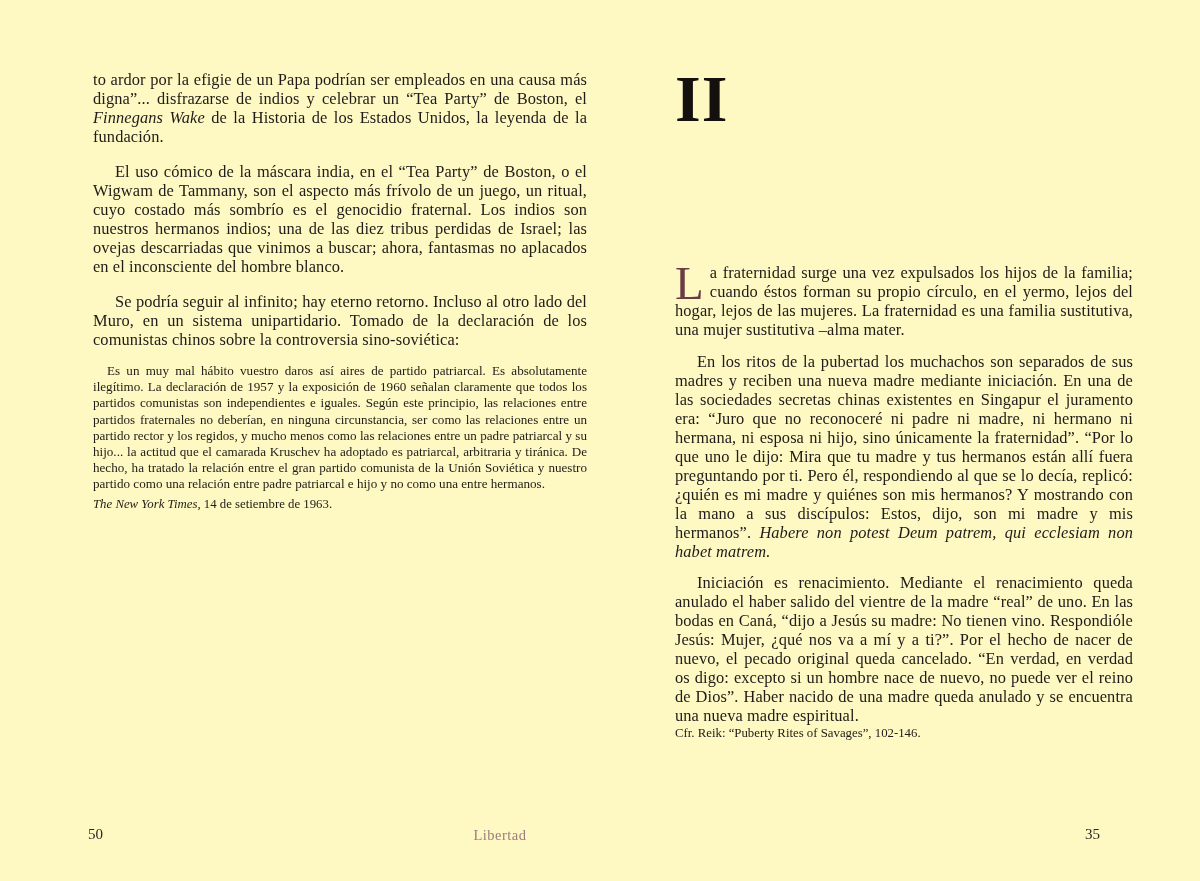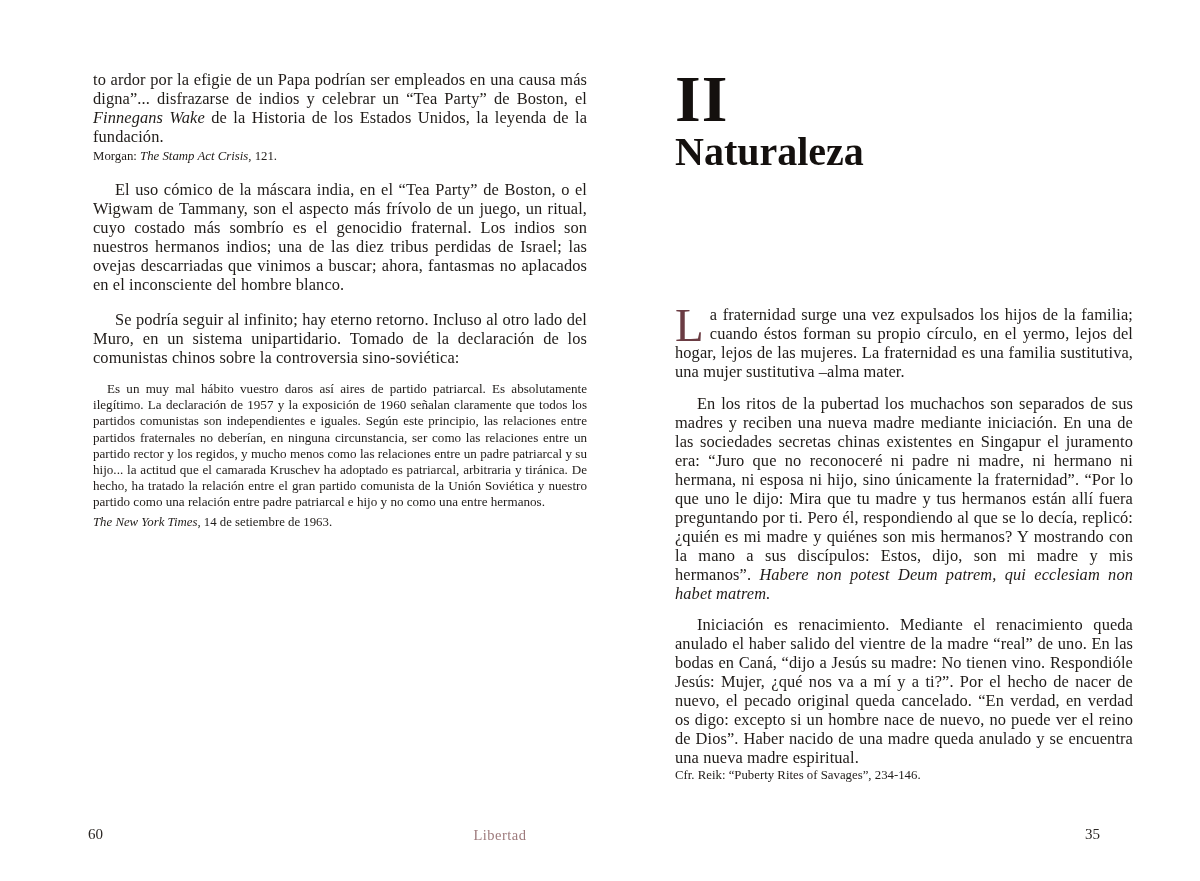--- a/index.html
+++ b/index.html
@@ -1,20 +1,20 @@
 <!DOCTYPE html>
 <html lang="es"><head>
 <meta charset="utf-8">
 <style>
   html, body { margin: 0; padding: 0; background: #e8e8e8; }
   .spread {
     position: relative;
     width: 1200px;
     height: 881px;
-    background: #ffffff;
+    background: #fef9c3;
     font-family: "Liberation Serif", "DejaVu Serif", serif;
     color: #1f1b18;
     overflow: hidden;
   }
   .page-col { position: absolute; top: 62px; }
   .left-col  { left: 93px;  width: 494px; }
   .right-col { left: 675px; width: 458px; }
 
   p { margin: 0; }
   .body {
@@ -94,33 +94,31 @@
     letter-spacing: 0.5px;
   }
 </style>
 </head>
 <body>
 
 <div class="spread">
 
   <section class="page-col left-col">
     <p class="body m-lp1"><span>to ardor por la efigie de un Papa podrían ser empleados en una causa más digna”... disfrazarse de indios y celebrar un “Tea Party” de Boston, el </span><span class="it">Finnegans Wake</span><span> de la Historia de los Estados Unidos, la leyenda de la fundación.</span></p>
-    <p class="fn m-lfn1"><span>Morgan: </span><span class="it">The Stamp Act Crisis</span><span>, 121.</span></p>
     <p class="body indent m-lp2"><span>El uso cómico de la máscara india, en el “Tea Party” de Boston, o el Wigwam de Tammany, son el aspecto más frívolo de un juego, un ritual, cuyo costado más sombrío es el genocidio fraternal. Los indios son nuestros hermanos indios; una de las diez tribus perdidas de Israel; las ovejas descarriadas que vinimos a buscar; ahora, fantasmas no aplacados en el inconsciente del hombre blanco.</span></p>
     <p class="body indent m-lp3"><span>Se podría seguir al infinito; hay eterno retorno. Incluso al otro lado del Muro, en un sistema unipartidario. Tomado de la declaración de los comunistas chinos sobre la controversia sino-soviética:</span></p>
     <p class="quote m-lq">Es un muy mal hábito vuestro daros así aires de partido patriarcal. Es absolutamente ilegítimo. La declaración de 1957 y la exposición de 1960 señalan claramente que todos los partidos comunistas son independientes e iguales. Según este principio, las relaciones entre partidos fraternales no deberían, en ninguna circunstancia, ser como las relaciones entre un partido rector y los regidos, y mucho menos como las relaciones entre un padre patriarcal y su hijo... la actitud que el camarada Kruschev ha adoptado es patriarcal, arbitraria y tiránica. De hecho, ha tratado la relación entre el gran partido comunista de la Unión Soviética y nuestro partido como una relación entre padre patriarcal e hijo y no como una entre hermanos.</p>
     <p class="fn m-lsrc"><span class="it">The New York Times</span><span>, 14 de setiembre de 1963.</span></p>
   </section>
 
   <section class="page-col right-col">
     <h1 class="chapnum">II</h1>
-    <h2 class="chaptitle">Naturaleza</h2>
     <p class="body m-rp1"><span class="dropcap">L</span><span>a fraternidad surge una vez expulsados los hijos de la familia; cuando éstos forman su propio círculo, en el yermo, lejos del hogar, lejos de las mujeres. La fraternidad es una familia sustitutiva, una mujer sustitutiva –alma mater.</span></p>
     <p class="body indent m-rp2"><span>En los ritos de la pubertad los muchachos son separados de sus madres y reciben una nueva madre mediante iniciación. En una de las sociedades secretas chinas existentes en Singapur el juramento era: “Juro que no reconoceré ni padre ni madre, ni hermano ni hermana, ni esposa ni hijo, sino únicamente la fraternidad”. “Por lo que uno le dijo: Mira que tu madre y tus hermanos están allí fuera preguntando por ti. Pero él, respondiendo al que se lo decía, replicó: ¿quién es mi madre y quiénes son mis hermanos? Y mostrando con la mano a sus discípulos: Estos, dijo, son mi madre y mis hermanos”. </span><span class="it">Habere non potest Deum patrem, qui ecclesiam non habet matrem.</span></p>
     <p class="body indent m-rp3"><span>Iniciación es renacimiento. Mediante el renacimiento queda anulado el haber salido del vientre de la madre “real” de uno. En las bodas en Caná, “dijo a Jesús su madre: No tienen vino. Respondióle Jesús: Mujer, ¿qué nos va a mí y a ti?”. Por el hecho de nacer de nuevo, el pecado original queda cancelado. “En verdad, en verdad os digo: excepto si un hombre nace de nuevo, no puede ver el reino de Dios”. Haber nacido de una madre queda anulado y se encuentra una nueva madre espiritual.</span></p>
-    <p class="fn">Cfr. Reik: “Puberty Rites of Savages”, 234-146.</p>
+    <p class="fn">Cfr. Reik: “Puberty Rites of Savages”, 102-146.</p>
   </section>
 
-  <span class="folio folio-left">60</span>
+  <span class="folio folio-left">50</span>
   <span class="running">Libertad</span>
   <span class="folio folio-right">35</span>
 
 </div>
 
 </body></html>

